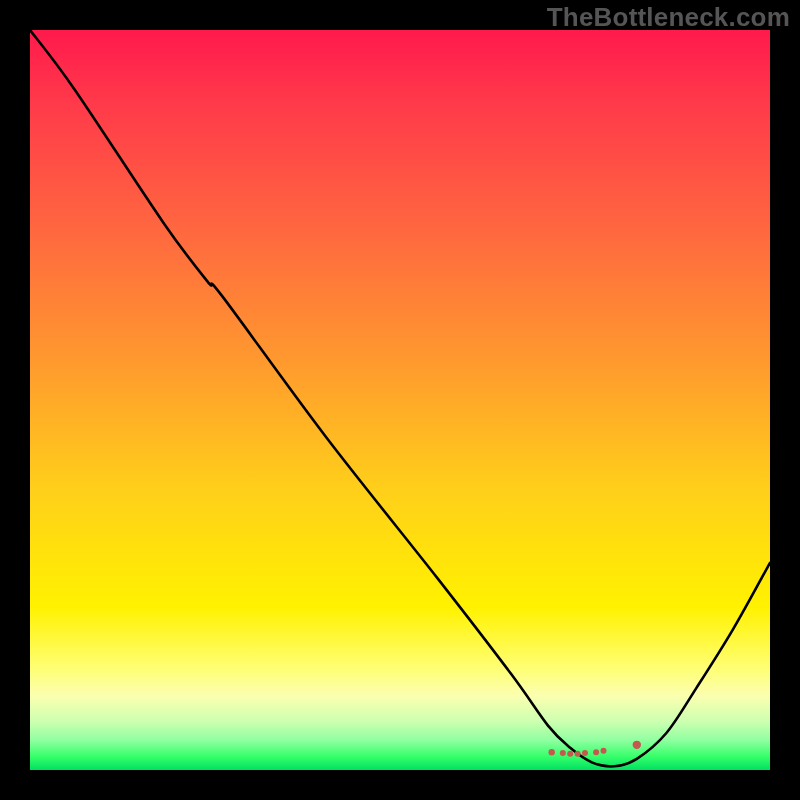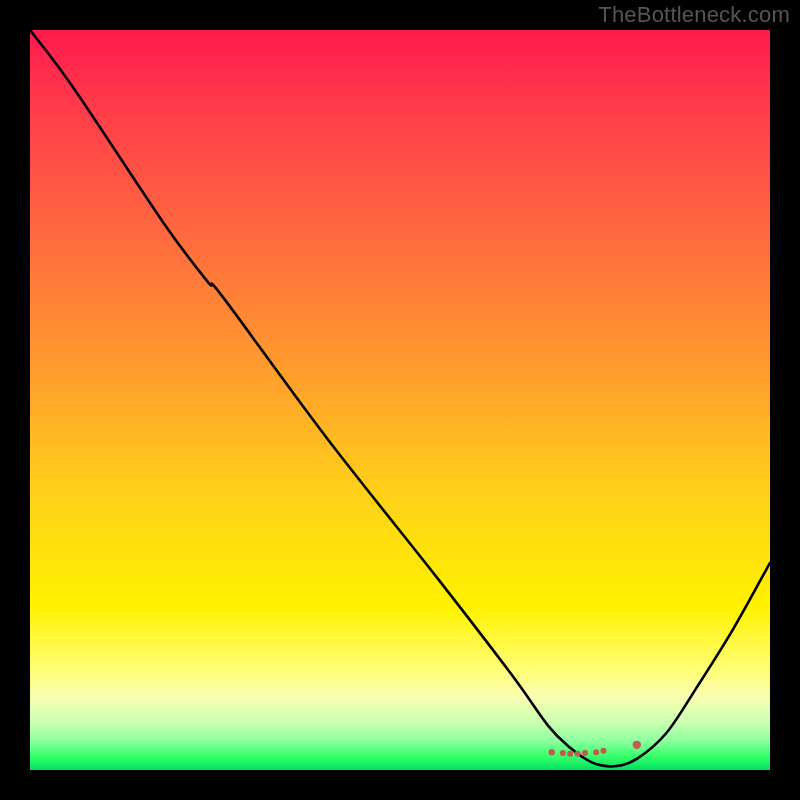--- a/index.html
+++ b/index.html
@@ -15,22 +15,22 @@
     position: relative;
     width: 800px;
     height: 800px;
     background: #000;
   }
   .watermark {
     position: absolute;
     top: 2px;
     right: 10px;
     color: #555;
-    font-size: 22px;
-    font-weight: 400;
+    font-size: 26px;
+    font-weight: 700;
     letter-spacing: 0.2px;
     user-select: none;
   }
   .plot-area {
     position: absolute;
     left: 30px;
     top: 30px;
     width: 740px;
     height: 740px;
     overflow: hidden;

